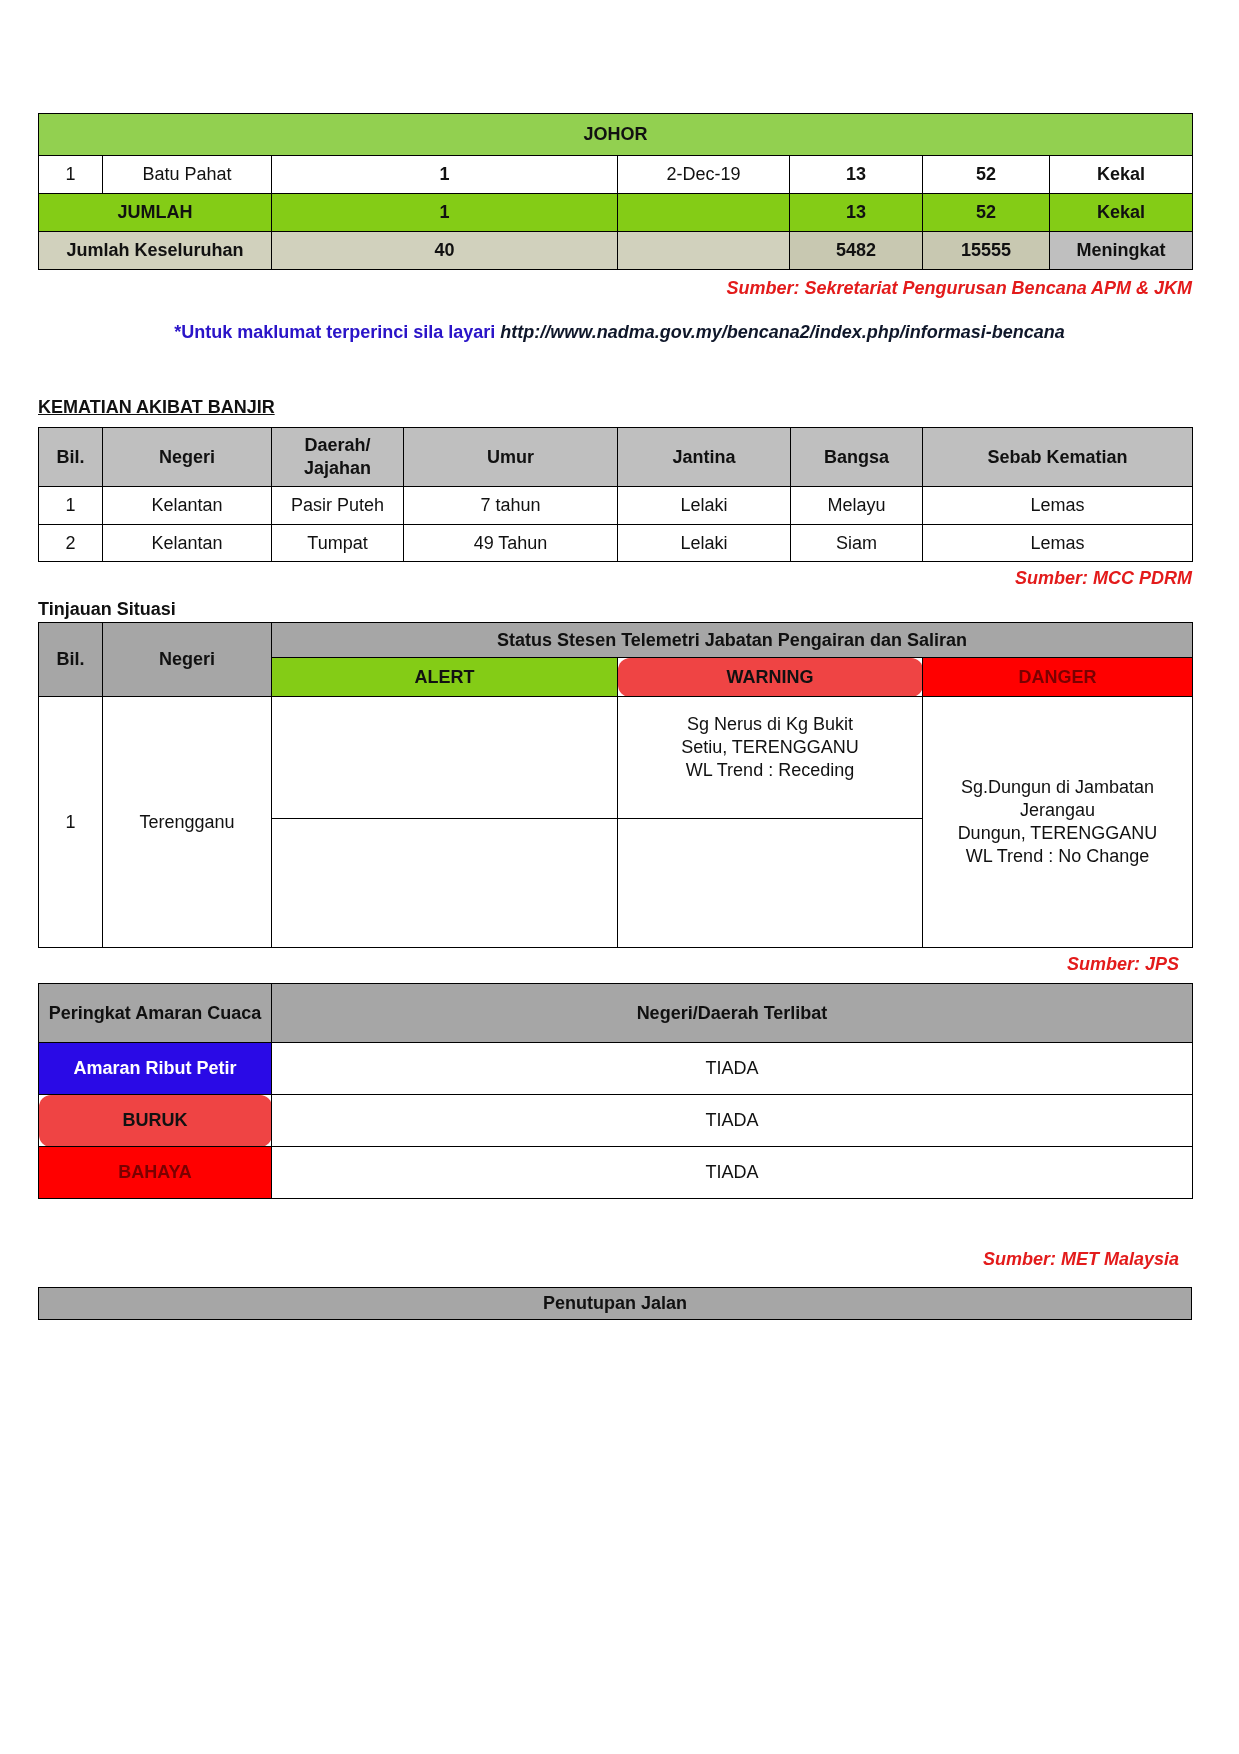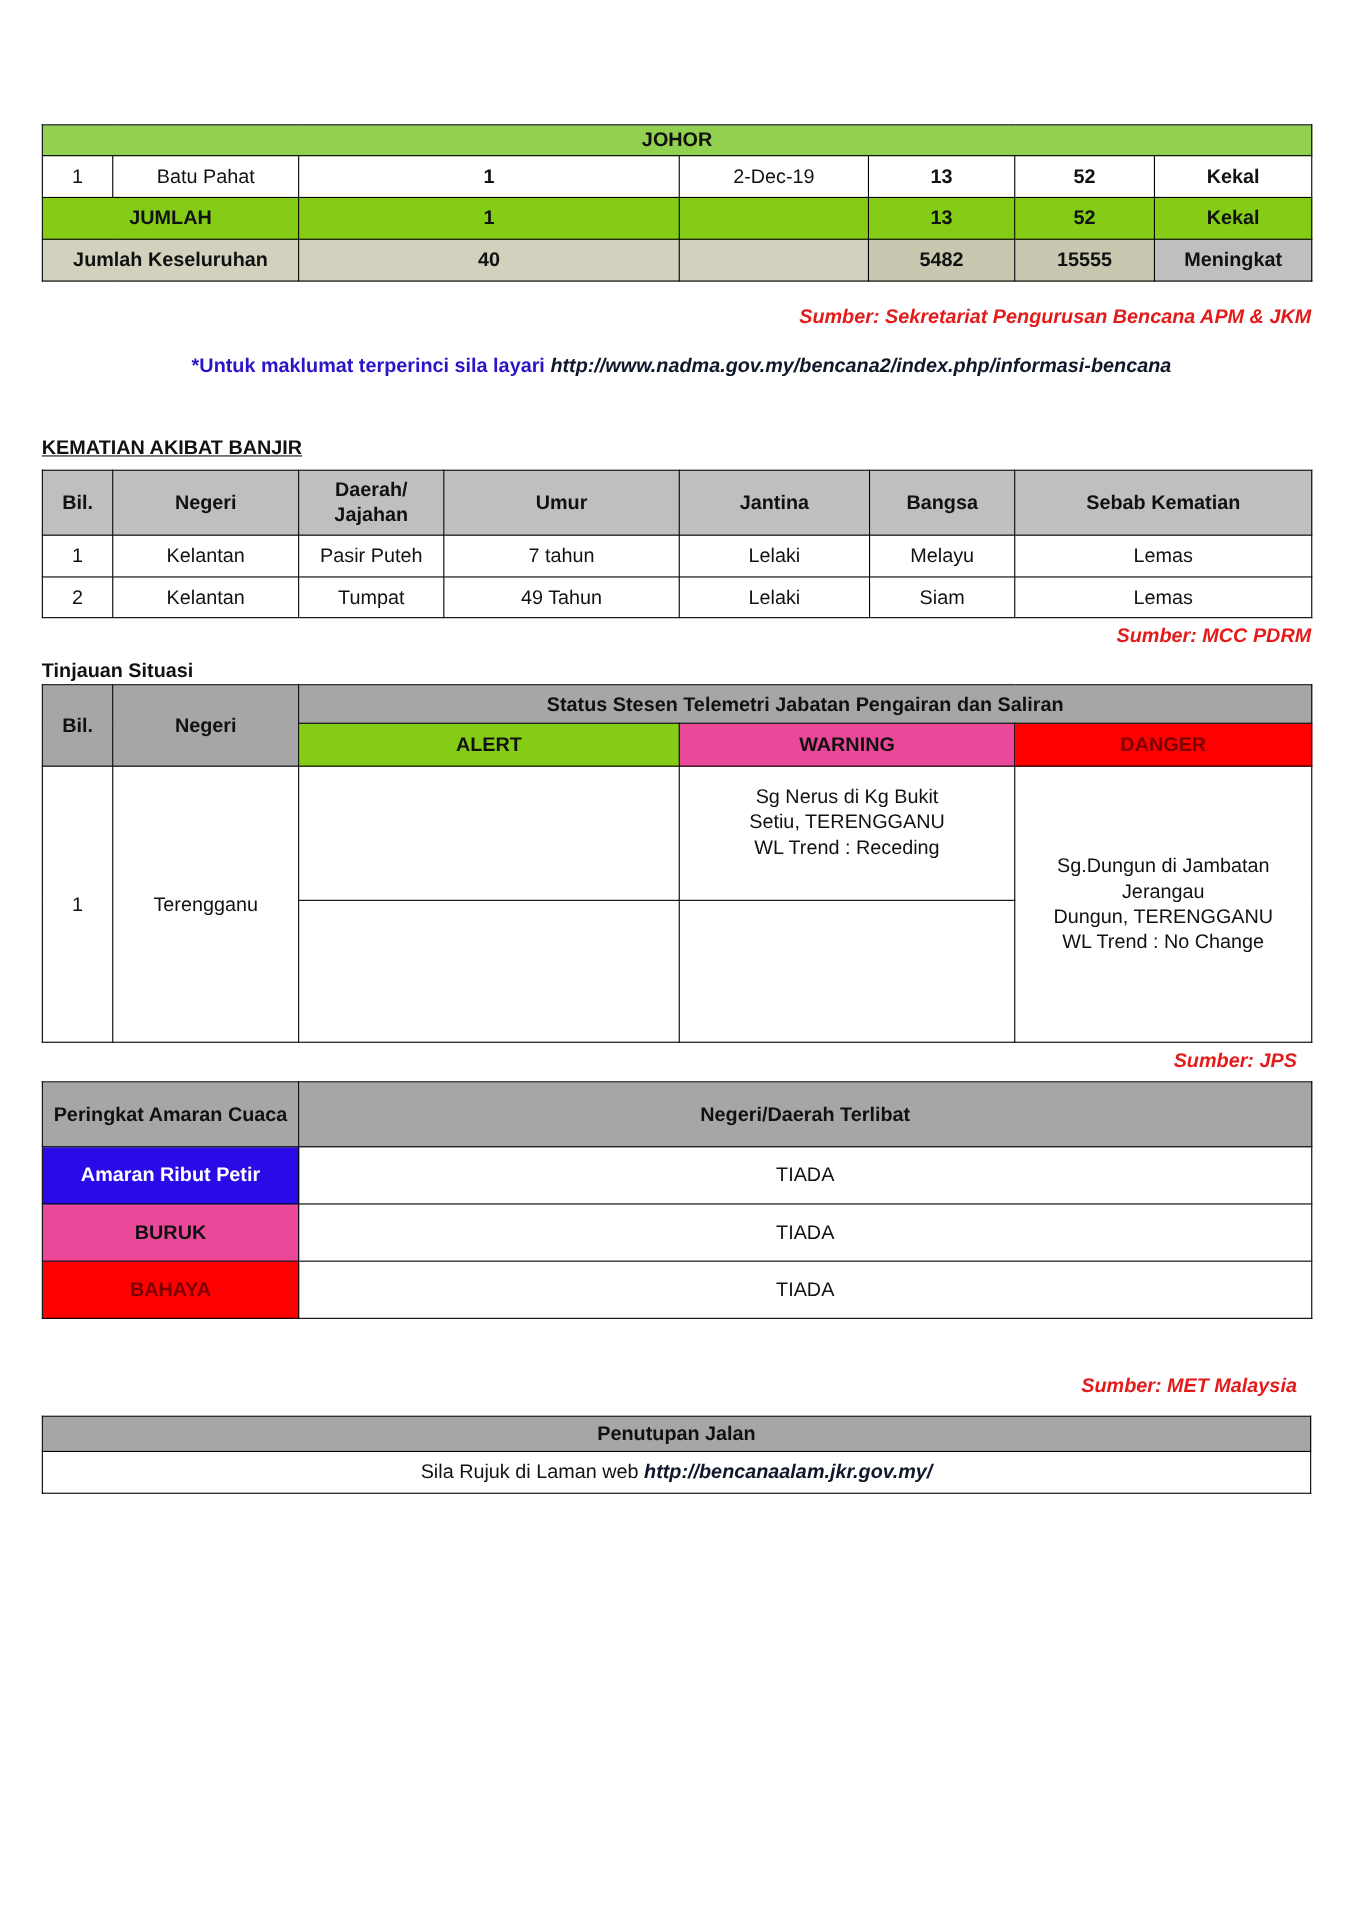--- a/index.html
+++ b/index.html
@@ -6,21 +6,21 @@
   body { width: 1239px; height: 1754px; position: relative; font-family: "Liberation Sans", sans-serif; color: #111; }
   table { border-collapse: collapse; position: absolute; left: 38px; width: 1154px; table-layout: fixed; }
   td, th { border: 1.5px solid #000; text-align: center; vertical-align: middle; font-size: 18px; padding: 0; }
   th, .b { font-weight: bold; }
   .green { background: #92d050; }
   .yellow { background: #84cc16; }
   .beige { background: #d1d1bd; }
   .beige2 { background: #c8c8b1; }
   .grey { background: #bfbfbf; }
   .grey2 { background: #a6a6a6; }
-  .orange { background: #ec4899; }
+  .orange { background: #ef4444; border-radius: 12px; }
   .red { background: #ff0000; }
   .blue { background: #2a0ae6; color: #fff; }
   .danger-text { color: #7a0000; }
   .source { position: absolute; color: #e31b1b; font-weight: bold; font-style: italic; font-size: 18px; white-space: nowrap; }
   .info { position: absolute; left: 0; width: 1239px; text-align: center; color: #2a14c8; font-weight: bold; font-size: 18px; }
   .info .link, .roadlink { font-style: italic; color: #0f172a; font-weight: bold; }
   .title { position: absolute; left: 38px; width: 1154px; font-weight: bold; font-size: 18px; }
   .title.u { text-decoration: underline; }
   .multi { line-height: 23px; }
   .top { vertical-align: top; padding-top: 16px; }
@@ -32,21 +32,21 @@
   <colgroup>
     <col style="width:64px">
       <col style="width:169px">
       <col style="width:346px">
       <col style="width:172px">
       <col style="width:133px">
       <col style="width:127px">
       <col style="width:143px">
   </colgroup>
   <tbody>
-      <tr style="height:28px">
+      <tr style="height:42px">
     <td colspan="7" class="green b">JOHOR</td>
   </tr>
   <tr style="height:38px">
     <td>1</td>
     <td>Batu Pahat</td>
     <td class="b">1</td>
     <td>2-Dec-19</td>
     <td class="b">13</td>
     <td class="b">52</td>
     <td class="b">Kekal</td>
@@ -183,19 +183,14 @@
   </tr>
 </tbody>
   </table>
 <div class="source" style="right:60px; top:1249px;">Sumber: MET Malaysia</div>
 
 <table style="top:1287px;">
   <tbody>
       <tr style="height:32px" class="grey2">
     <th>Penutupan Jalan</th>
   </tr>
-  <tr style="height:38px">
-    <td>
-      <span>Sila Rujuk di Laman web </span><span class="roadlink">http://bencanaalam.jkr.gov.my/</span>
-    </td>
-  </tr>
 </tbody>
   </table>
 
 </body></html>

